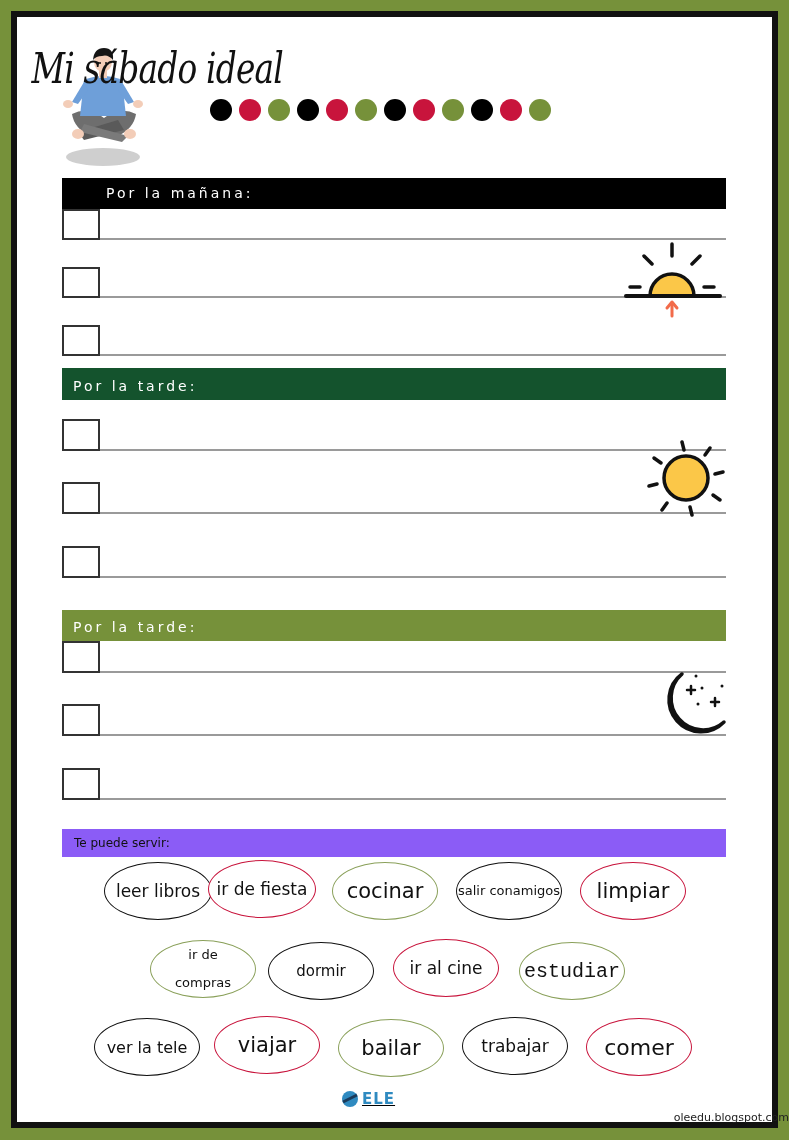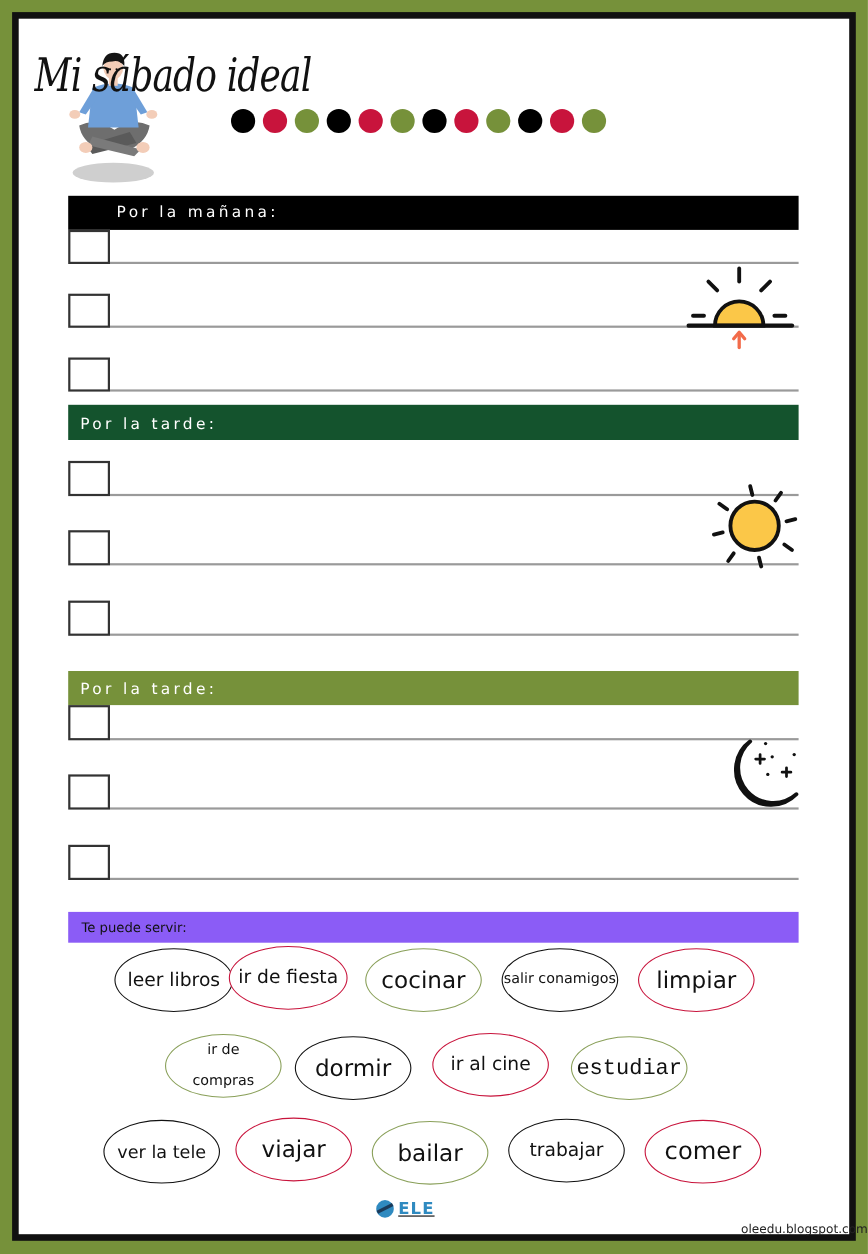--- a/index.html
+++ b/index.html
@@ -178,21 +178,21 @@
   <span class="t">amigos</span>
 </div>
 <div class="pill r" style="left:580px;top:862px;width:106px;height:58px;font-size:21px;">
   <span class="t">limpiar</span>
 </div>
 
 <div class="pill g" style="left:150px;top:940px;width:106px;height:58px;font-size:13px;flex-direction:column;line-height:28px;">
   <span class="t">ir de</span>
   <span class="t">compras</span>
 </div>
-<div class="pill k" style="left:268px;top:942px;width:106px;height:58px;font-size:21px;">
+<div class="pill k" style="left:268px;top:942px;width:106px;height:58px;font-size:15px;">
   <span class="t">dormir</span>
 </div>
 <div class="pill r" style="left:393px;top:939px;width:106px;height:58px;font-size:17px;">
   <span class="t">ir al cine</span>
 </div>
 <div class="pill g" style="left:519px;top:942px;width:106px;height:58px;font-size:20px;font-family:Liberation Mono, monospace;">
   <span class="t">estudiar</span>
 </div>
 
 <div class="pill k" style="left:94px;top:1018px;width:106px;height:58px;font-size:16px;">

